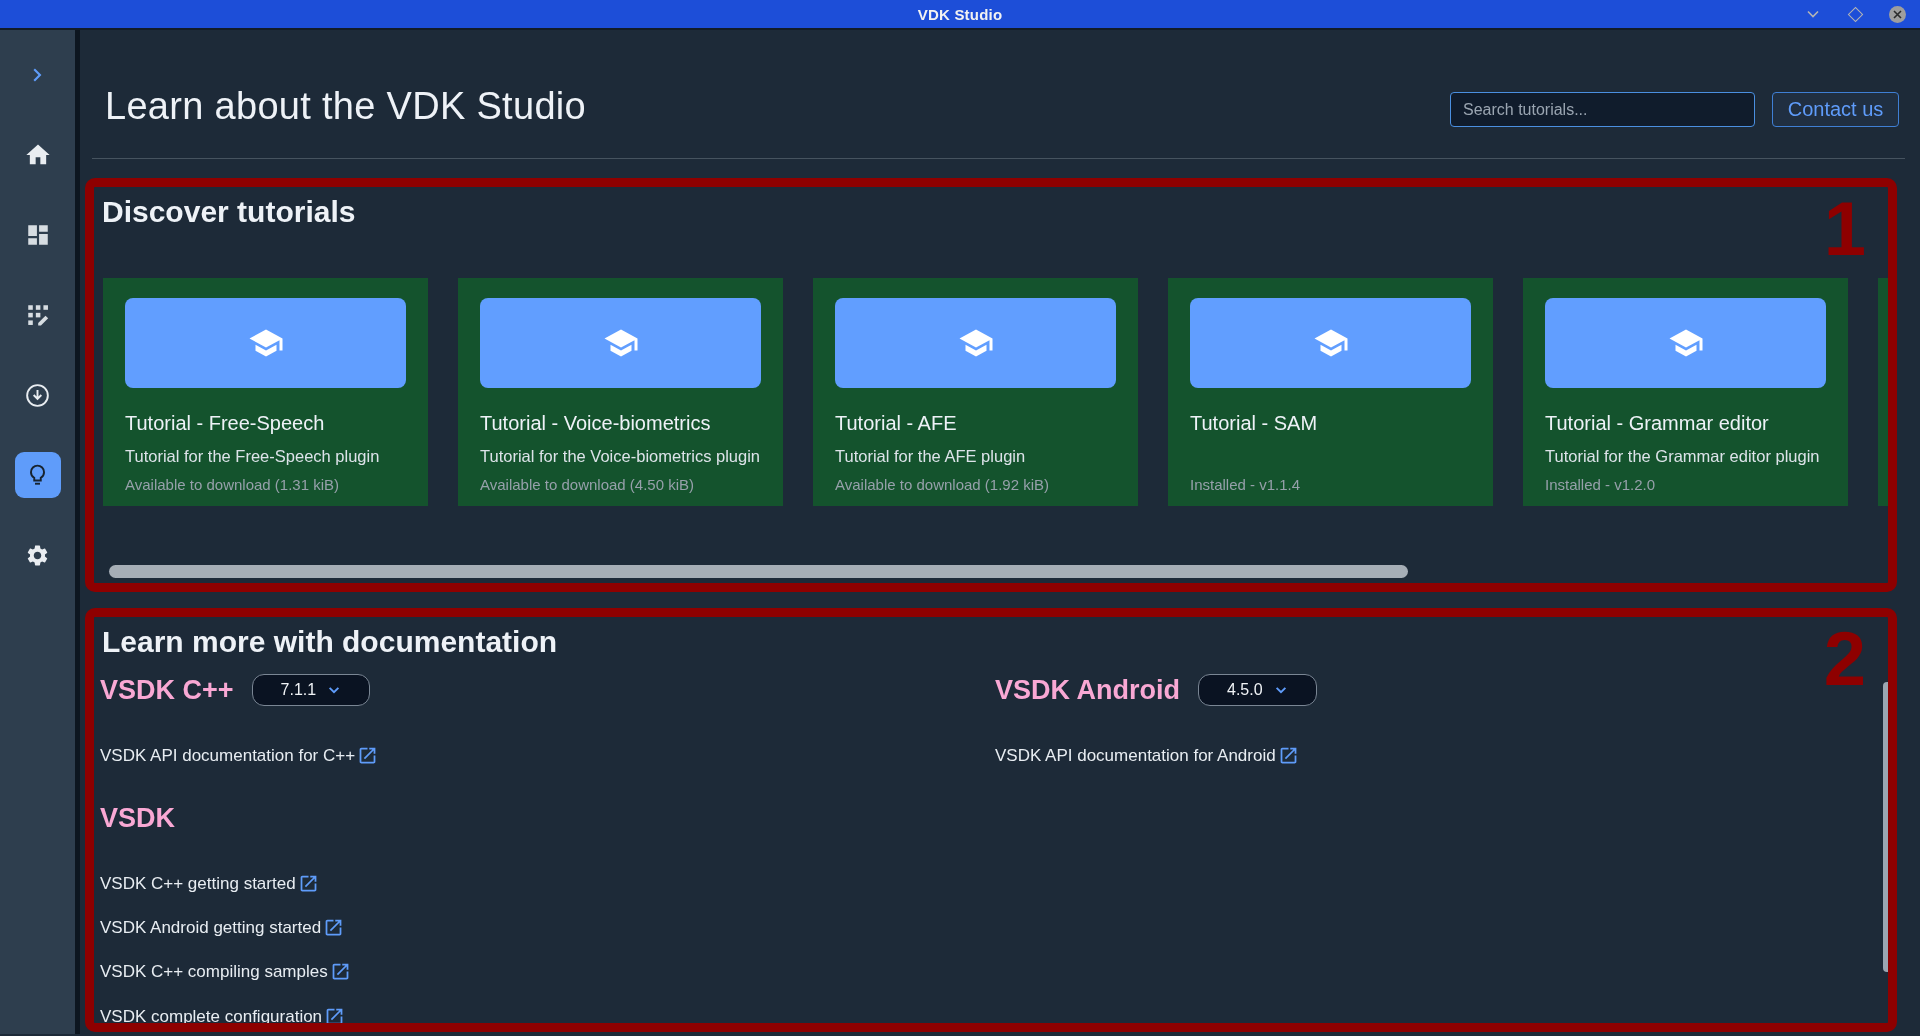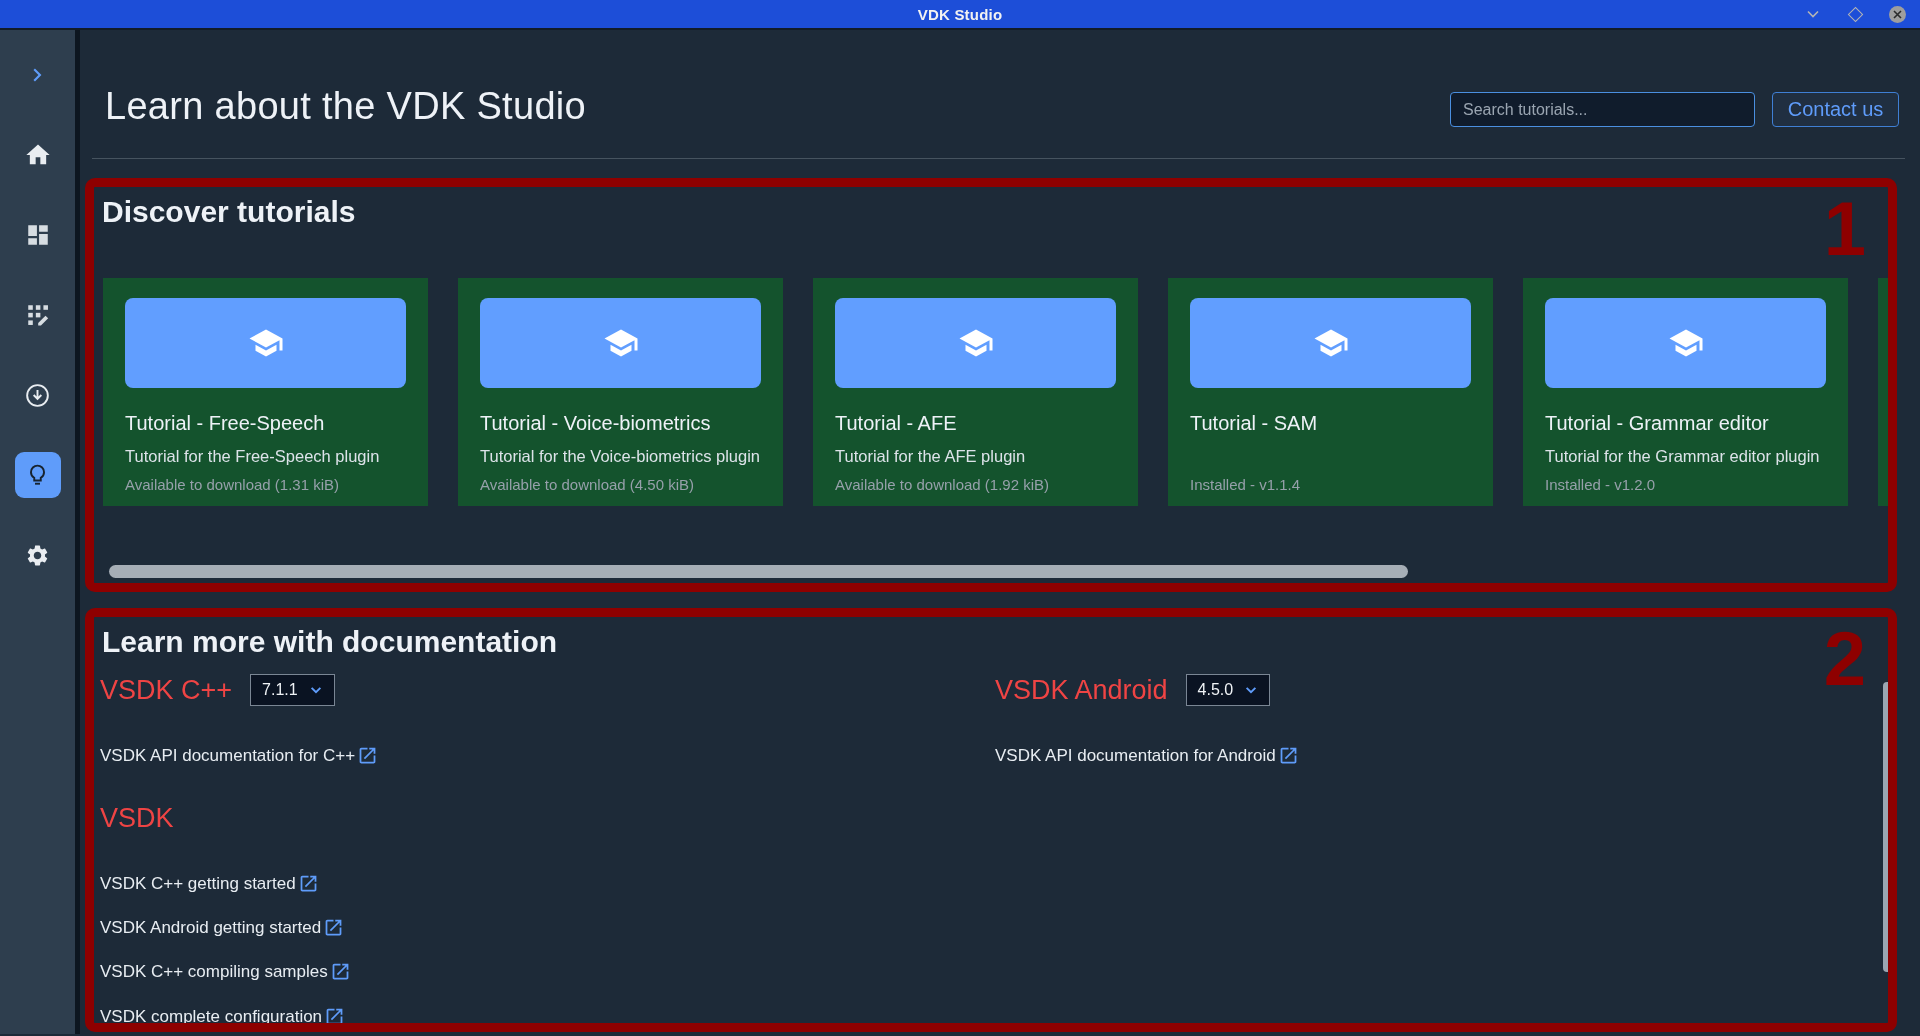--- a/index.html
+++ b/index.html
@@ -77,25 +77,25 @@
   .card-title { position:absolute; left:22px; top:134px; font-size:20px; color:#eef2f7; }
   .card-desc  { position:absolute; left:22px; right:18px; top:168px; font-size:16.5px; line-height:1.3; color:#dde3e9; }
   .card-status{ position:absolute; left:22px; bottom:13px; font-size:15px; color:#96a0aa; }
   .hscrollbar {
     position:absolute; left:15px; top:378px; width:1299px; height:13px;
     background:#a6aeb6; border-radius:7px;
   }
 
   
   .doc-item { position:absolute; display:flex; align-items:center; }
-  .doc-subtitle { font-size:27px; font-weight:normal; color:#ef4444; }
+  .doc-subtitle { font-size:27px; font-weight:bold; color:#f9a8d4; }
   .version-select {
     display:inline-flex; align-items:center; gap:11px; margin-left:18px;
-    background:#0a1322; border:1px solid #7a8694; border-radius:0;
-    padding:6px 11px; color:#f0f3f6; font-size:16px; cursor:pointer;
+    background:#0a1322; border:1px solid #7a8694; border-radius:12px;
+    padding:6px 28px; color:#f0f3f6; font-size:16px; cursor:pointer;
   }
   .doc-link { gap:2px; cursor:pointer; }
   .doc-link span { font-size:17px; color:#e8edf2; }
   .vscrollbar {
     position:absolute; left:1789px; top:65px; width:8px; height:290px;
     background:#9aa6b2; border-radius:4px;
   }
   .icon { display:flex; align-items:center; justify-content:center; }
 </style>
 </head>

